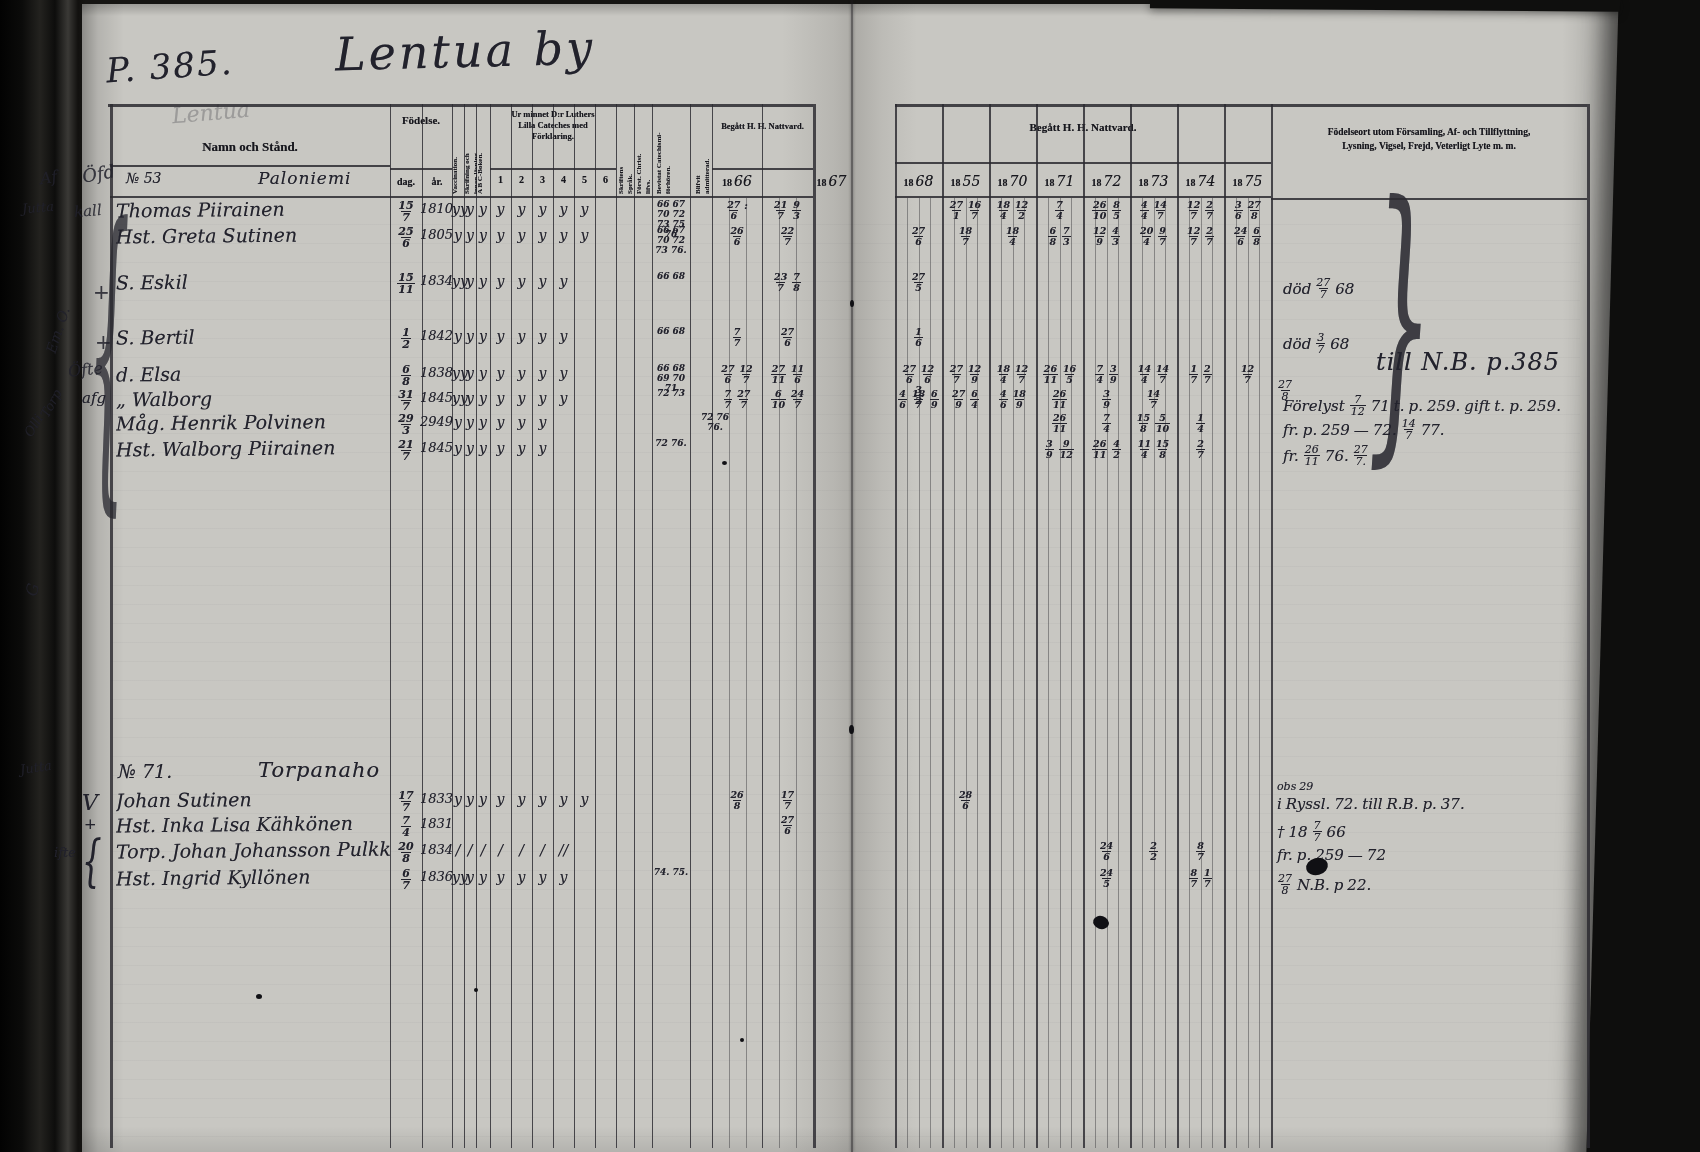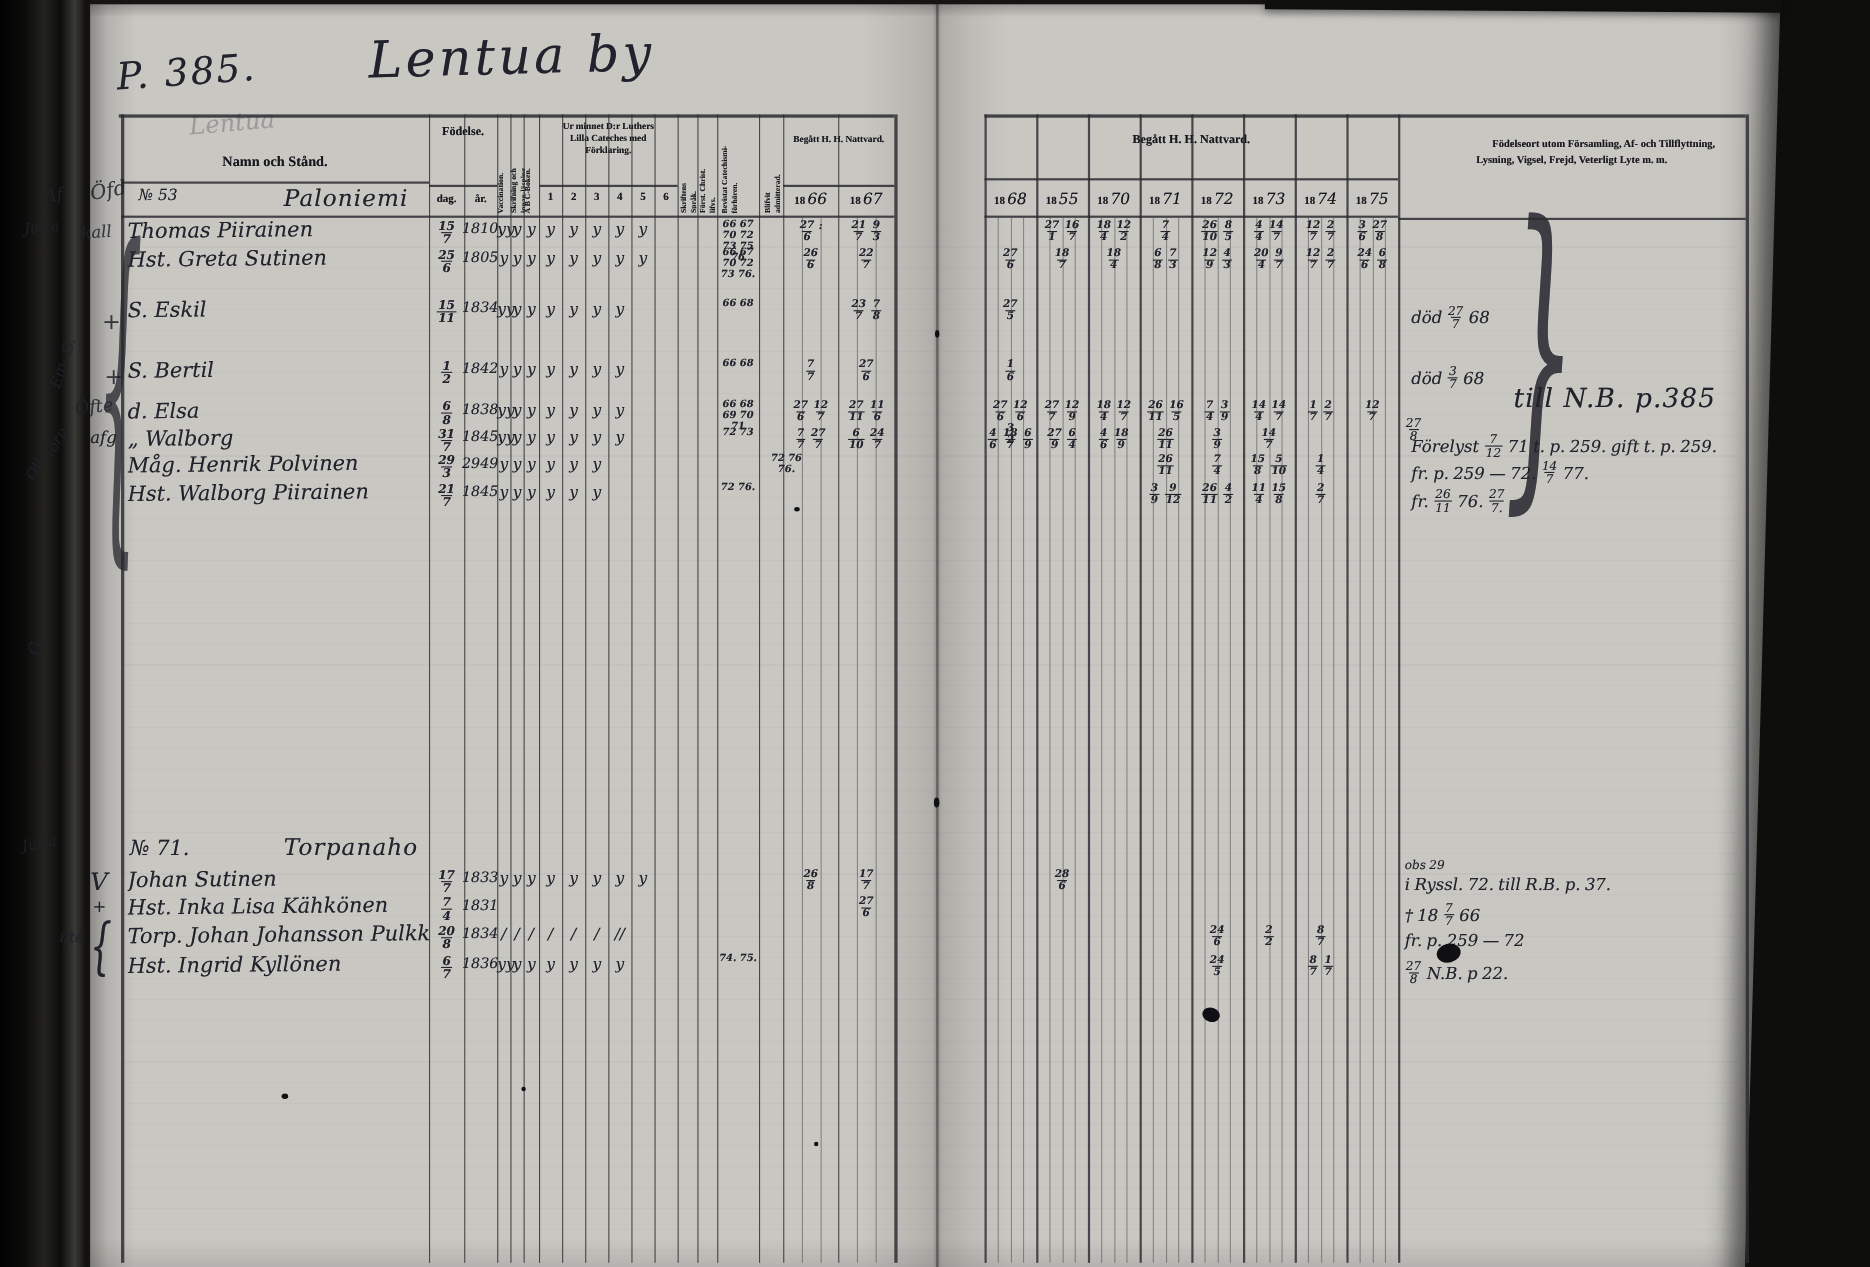--- a/index.html
+++ b/index.html
@@ -38,21 +38,21 @@
   .fr>span:last-child{border-top:1px solid currentColor;padding:0 1px;}
   .marks{display:flex;flex-wrap:wrap;justify-content:center;align-content:flex-start;column-gap:3px;row-gap:1px;
          font-size:9.5px;font-weight:bold;}
   #h-name{left:110px;top:139px;width:280px;font-size:13px;}
   #h-fod{left:390px;top:114px;width:62px;font-size:11px;}
   #h-dag{left:390px;top:176px;width:32px;font-size:10px;}
   #h-ar{left:422px;top:176px;width:30px;font-size:10px;}
   #h-cat{left:490px;top:109px;width:126px;font-size:8.5px;line-height:1.3;white-space:pre-line;}
   #h-beg-l{left:712px;top:121px;width:101px;font-size:8.5px;}
   #h-beg-r{left:895px;top:121px;width:376px;font-size:11px;}
-  #h-notes1{left:1271px;top:127px;width:316px;font-size:9.5px;padding-left:29px;}
+  #h-notes1{left:1271px;top:127px;width:316px;font-size:9.5px;}
   #h-notes2{left:1271px;top:141px;width:316px;font-size:9.5px;}
   #page-no{left:106px;top:46px;font-size:34px;transform:rotate(-4deg);letter-spacing:2px;}
   #village-title{left:335px;top:24px;font-size:46px;transform:rotate(-1.5deg);letter-spacing:3px;}
   #ghost-title{left:172px;top:100px;font-size:22px;opacity:.26;transform:rotate(-5deg);}
   #brace-right{left:1368px;top:168px;font-size:300px;font-weight:100;transform:scaleX(.34);
                transform-origin:left top;color:#26262e;opacity:.85;line-height:1;}
   #brace-f1{left:88px;top:186px;font-size:330px;transform:scaleX(.20);transform-origin:left top;
             color:#26262e;opacity:.75;line-height:1;}
   #brace-note{left:1376px;top:348px;font-size:24px;letter-spacing:1px;}
   .blot{background:#101014;border-radius:50%;position:absolute;}
@@ -167,21 +167,21 @@
 förhören.</div>
       <div class="abs vtext" style="left: 694px; top: 106px; width: 16px;">Blifvit
 admitterad.</div>
       <div class="abs pr" style="left: 490px; top: 174px; width: 21px; font-size: 10px;">1</div>
       <div class="abs pr" style="left: 511px; top: 174px; width: 21px; font-size: 10px;">2</div>
       <div class="abs pr" style="left: 532px; top: 174px; width: 21px; font-size: 10px;">3</div>
       <div class="abs pr" style="left: 553px; top: 174px; width: 21px; font-size: 10px;">4</div>
       <div class="abs pr" style="left: 574px; top: 174px; width: 21px; font-size: 10px;">5</div>
       <div class="abs pr" style="left: 595px; top: 174px; width: 21px; font-size: 10px;">6</div>
       <div class="abs pr" style="left: 712px; top: 172px; width: 50px;"><span style="font-size: 10px;">18</span><span style="font-size: 14px; font-family: &quot;DejaVu Serif&quot;, serif; font-style: italic; font-weight: normal; margin-left: 2px;">66</span></div>
-      <div class="abs pr" style="left: 762px; top: 172px; width: 51px;"><span style="font-size: 10px;">18</span><span style="font-size: 14px; font-family: &quot;DejaVu Serif&quot;, serif; font-style: italic; font-weight: normal; margin-left: 2px;">67</span></div>
+      <div class="abs pr" style="left: 762px; top: 172px; width: 51px; padding-left: 44px;"><span style="font-size: 10px;">18</span><span style="font-size: 14px; font-family: &quot;DejaVu Serif&quot;, serif; font-style: italic; font-weight: normal; margin-left: 2px;">67</span></div>
       <div class="abs pr" style="left: 895px; top: 172px; width: 47px;"><span style="font-size: 10px;">18</span><span style="font-size: 14px; font-family: &quot;DejaVu Serif&quot;, serif; font-style: italic; font-weight: normal; margin-left: 2px;">68</span></div>
       <div class="abs pr" style="left: 942px; top: 172px; width: 47px;"><span style="font-size: 10px;">18</span><span style="font-size: 14px; font-family: &quot;DejaVu Serif&quot;, serif; font-style: italic; font-weight: normal; margin-left: 2px;">55</span></div>
       <div class="abs pr" style="left: 989px; top: 172px; width: 47px;"><span style="font-size: 10px;">18</span><span style="font-size: 14px; font-family: &quot;DejaVu Serif&quot;, serif; font-style: italic; font-weight: normal; margin-left: 2px;">70</span></div>
       <div class="abs pr" style="left: 1036px; top: 172px; width: 47px;"><span style="font-size: 10px;">18</span><span style="font-size: 14px; font-family: &quot;DejaVu Serif&quot;, serif; font-style: italic; font-weight: normal; margin-left: 2px;">71</span></div>
       <div class="abs pr" style="left: 1083px; top: 172px; width: 47px;"><span style="font-size: 10px;">18</span><span style="font-size: 14px; font-family: &quot;DejaVu Serif&quot;, serif; font-style: italic; font-weight: normal; margin-left: 2px;">72</span></div>
       <div class="abs pr" style="left: 1130px; top: 172px; width: 47px;"><span style="font-size: 10px;">18</span><span style="font-size: 14px; font-family: &quot;DejaVu Serif&quot;, serif; font-style: italic; font-weight: normal; margin-left: 2px;">73</span></div>
       <div class="abs pr" style="left: 1177px; top: 172px; width: 47px;"><span style="font-size: 10px;">18</span><span style="font-size: 14px; font-family: &quot;DejaVu Serif&quot;, serif; font-style: italic; font-weight: normal; margin-left: 2px;">74</span></div>
       <div class="abs pr" style="left: 1224px; top: 172px; width: 47px;"><span style="font-size: 10px;">18</span><span style="font-size: 14px; font-family: &quot;DejaVu Serif&quot;, serif; font-style: italic; font-weight: normal; margin-left: 2px;">75</span></div>
       <div class="abs hw" style="left: 40px; top: 168px; font-size: 16px; transform: rotate(-8deg); opacity: 0.85;">Af</div>
       <div class="abs hw" style="left: 22px; top: 200px; font-size: 13px; transform: rotate(-5deg); opacity: 0.85;">Jutta</div>
@@ -189,21 +189,21 @@
       <div class="abs hw" style="left: 74px; top: 202px; font-size: 15px; transform: rotate(-4deg); opacity: 0.85;">kall</div>
       <div class="abs hw" style="left: 93px; top: 280px; font-size: 20px; transform: rotate(0deg); opacity: 0.85;">+</div>
       <div class="abs hw" style="left: 95px; top: 330px; font-size: 20px; transform: rotate(0deg); opacity: 0.85;">+</div>
       <div class="abs hw" style="left: 34px; top: 322px; font-size: 14px; transform: rotate(-72deg); opacity: 0.85;">Em. O.</div>
       <div class="abs hw" style="left: 68px; top: 360px; font-size: 16px; transform: rotate(-6deg); opacity: 0.85;">Öfte</div>
       <div class="abs hw" style="left: 36px; top: 396px; font-size: 13px; transform: rotate(-62deg); opacity: 0.85;">Torp</div>
       <div class="abs hw" style="left: 22px; top: 418px; font-size: 13px; transform: rotate(-58deg); opacity: 0.85;">Olli</div>
       <div class="abs hw" style="left: 26px; top: 580px; font-size: 16px; transform: rotate(-78deg); opacity: 0.85;">G</div>
       <div class="abs hw" style="left: 20px; top: 760px; font-size: 13px; transform: rotate(-8deg); opacity: 0.85;">Jutta</div>
       <div class="abs hw" style="left: 126px; top: 170px; font-size: 14px;">№ 53</div>
-      <div class="abs hw" style="left: 258px; top: 168px; font-size: 21px; letter-spacing: 1px;">Paloniemi</div>
+      <div class="abs hw" style="left: 258px; top: 168px; font-size: 17px; letter-spacing: 1px;">Paloniemi</div>
       <div class="abs hw" style="left: 116px; top: 198px; width: 274px; font-size: 19px; transform: rotate(-0.6deg); white-space: nowrap; overflow: hidden;">Thomas Piirainen</div>
       <div class="abs hw" style="left: 390px; top: 200px; width: 32px; font-size: 11px; font-weight: bold; text-align: center; display: flex; justify-content: center;">
         <span class="fr">
           <span>15</span>
           <span>7</span>
         </span>
       </div>
       <div class="abs hw" style="left: 420px; top: 201px; width: 32px; font-size: 13px; text-align: center;">1810.</div>
       <div class="abs hw" style="left: 452px; top: 201px; width: 12px; font-size: 14px; text-align: center;">yy</div>
       <div class="abs hw" style="left: 464px; top: 201px; width: 12px; font-size: 14px; text-align: center;">y</div>

